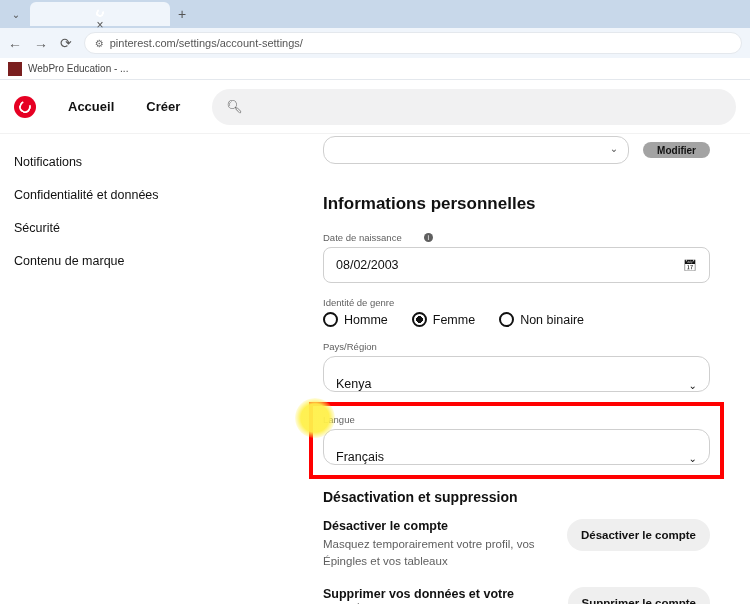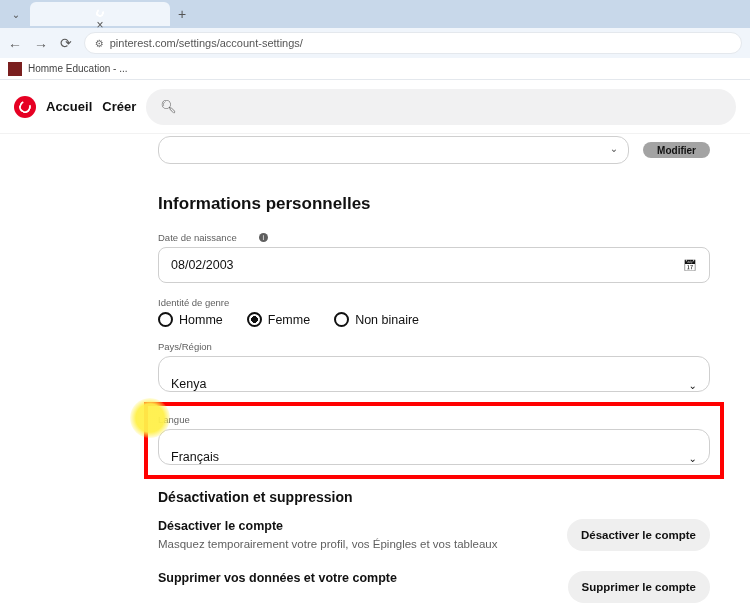--- a/index.html
+++ b/index.html
@@ -18,21 +18,21 @@
     .addr-bar { display: flex; align-items: center; height: 30px; padding: 0 8px; gap: 12px; background: #f0f5fb; }
     .nav-icon { font-size: 14px; color: #5a5a5a; }
     .addr-box { display: flex; align-items: center; flex: 1; height: 22px; background: #fff; border-radius: 11px; padding: 0 10px; gap: 6px; border: 1px solid #e4e8ed; }
     .tune-icon { font-size: 10px; color: #666; }
     .url-text { font-size: 11px; color: #555; }
     
     .bookmark-bar { display: flex; align-items: center; height: 22px; padding: 0 8px; gap: 6px; background: #fff; border-bottom: 1px solid #e4e8ed; }
     .bookmark-icon { width: 14px; height: 14px; background: #7a1f1f; }
     .bookmark-text { font-size: 10px; color: #444; }
     
-    .top-bar { display: flex; align-items: center; height: 54px; padding: 0 14px; gap: 10px; border-bottom: 1px solid #f2f2f2; background: #fff; }
+    .top-bar { display: flex; align-items: center; height: 54px; padding: 0 14px; gap: 32px; border-bottom: 1px solid #f2f2f2; background: #fff; }
     .pinterest-logo { width: 22px; height: 22px; border-radius: 50%; background: #e60023; position: relative; }
     .pinterest-logo::after { content: ""; position: absolute; top: 5px; left: 5px; width: 12px; height: 12px; border: 2.5px solid #fff; border-radius: 50%; border-top-color: transparent; transform: rotate(25deg); box-sizing: border-box; }
     .top-link { font-size: 13px; font-weight: 600; color: #111; }
     .search-bar { flex: 1; display: flex; align-items: center; height: 36px; background: #f1f1f2; border-radius: 18px; padding: 0 14px; gap: 8px; }
     .search-icon { font-size: 13px; color: #5f5f5f; }
     .search-input { border: none; background: transparent; font-size: 13px; color: #888; outline: none; flex: 1; }
     
     .page-body { display: flex; height: calc(604px - 28px - 30px - 22px - 54px); }
     
     .sidenav { width: 165px; padding: 12px 0 0 14px; }
@@ -92,34 +92,40 @@
     <span class="nav-icon">←</span>
     <span class="nav-icon">→</span>
     <span class="nav-icon">⟳</span>
     <div class="addr-box">
       <span class="tune-icon">⚙</span>
       <span class="url-text">pinterest.com/settings/account-settings/</span>
     </div>
   </div>
   <div class="bookmark-bar">
     <span class="bookmark-icon"></span>
-    <span class="bookmark-text">Homme Education - ...</span>
+    <span class="bookmark-text">WebPro Education - ...</span>
   </div>
 </div>
 
 <div class="top-bar">
   <span class="pinterest-logo"></span>
   <span class="top-link">Accueil</span>
   <span class="top-link">Créer</span>
   <div class="search-bar">
     <span class="search-icon">🔍︎</span>
   </div>
 </div>
 
 <div class="page-body">
+  <div class="sidenav">
+    <div class="sidenav-item">Notifications</div>
+    <div class="sidenav-item">Confidentialité et données</div>
+    <div class="sidenav-item">Sécurité</div>
+    <div class="sidenav-item">Contenu de marque</div>
+  </div>
 
   <div class="content">
     <div class="yellow-circle"></div>
     <div class="content-inner">
 
       <div class="trunc-row">
         <div class="trunc-select">
           <span class="trunc-chevron">⌄</span>
         </div>
         <div class="btn-modifier">Modifier</div>

